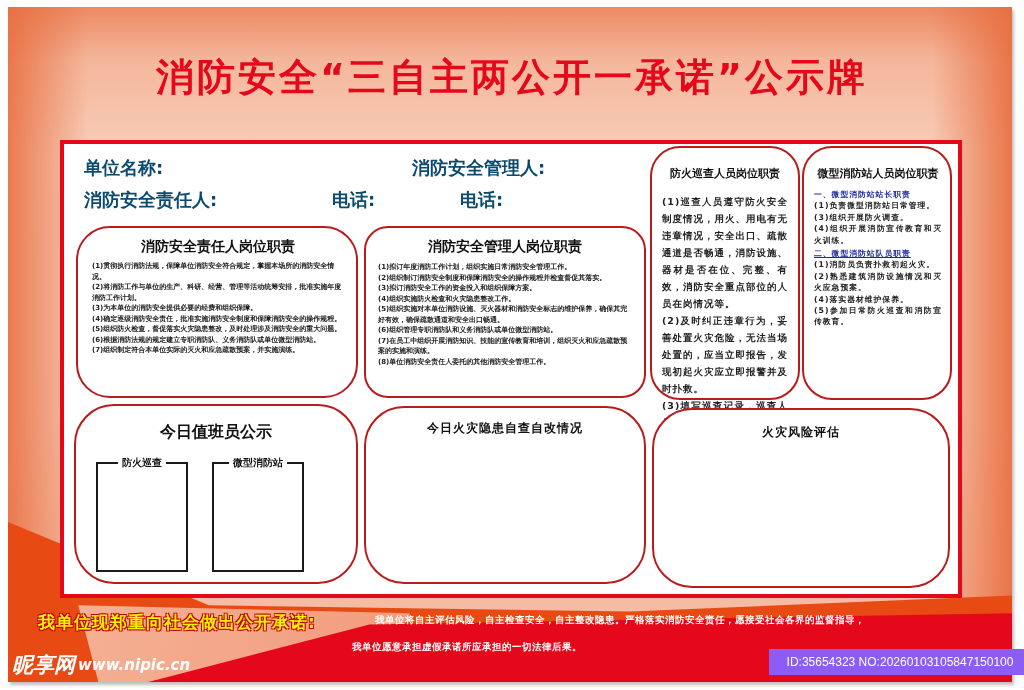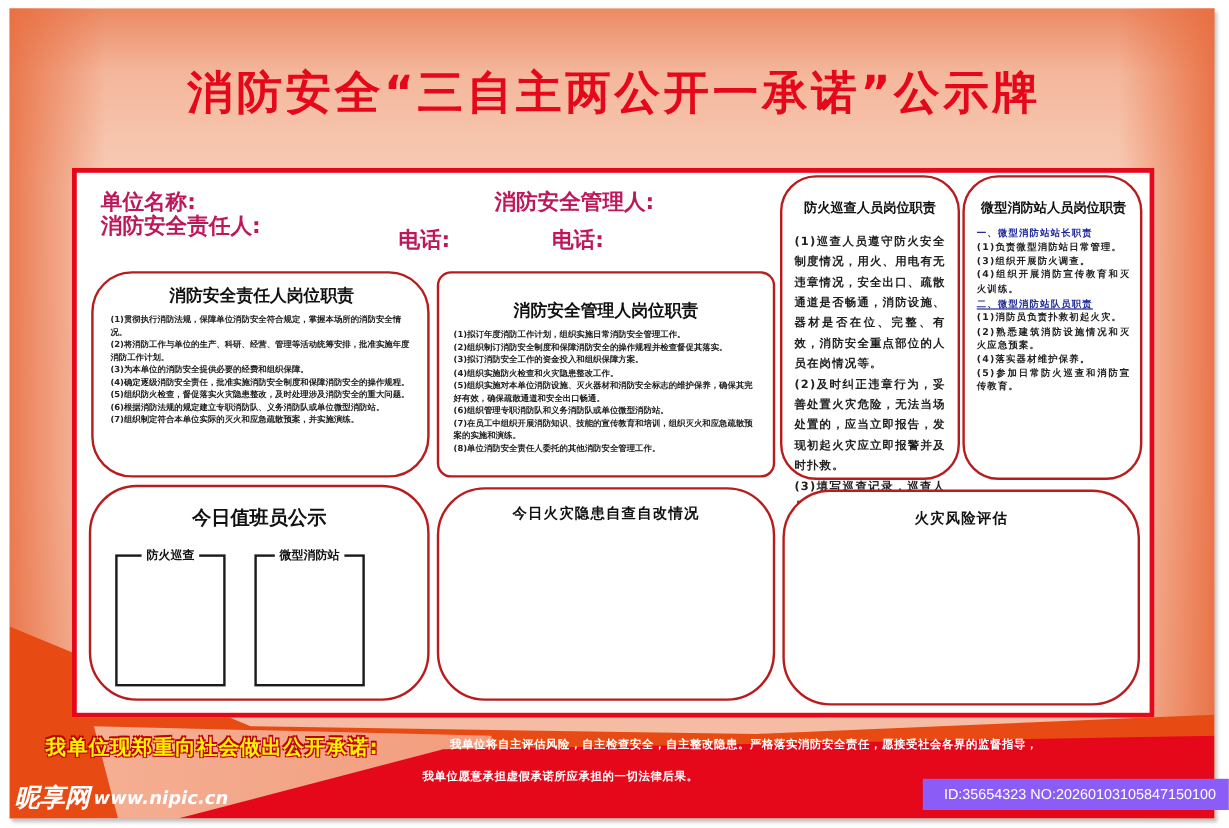--- a/index.html
+++ b/index.html
@@ -39,21 +39,21 @@
     color: #e5081a; font-weight: bold; font-size: 38px; letter-spacing: 3px;
     font-family: "DejaVu Sans", sans-serif;
   }
 
   .board {
     position: absolute; left: 60px; top: 140px; width: 902px; height: 458px;
     background: #ffffff; border: 4px solid #e5081a;
   }
 
   .info-label {
-    position: absolute; color: #be185d; font-weight: bold; font-size: 18px;
+    position: absolute; color: #0c4a6e; font-weight: bold; font-size: 18px;
     font-family: "DejaVu Sans", sans-serif;
   }
 
   .rbox {
     position: absolute; border: 2px solid #b91c1c; background: #fff;
   }
   .rbox-title {
     text-align: center; font-weight: bold; color: #111; font-family: "DejaVu Sans", sans-serif;
   }
   .duty-list { list-style: none; font-size: 7px; line-height: 10.5px; color: #222; font-weight: bold; }
@@ -101,38 +101,38 @@
     <div class="band-red"></div>
   </div>
 </div>
 
 <div class="title">消防安全“三自主两公开一承诺”公示牌</div>
 
 <div class="board">
 
   <div class="info-label" style="left:20px; top:12px;">单位名称:</div>
   <div class="info-label" style="left:348px; top:12px;">消防安全管理人:</div>
-  <div class="info-label" style="left:20px; top:32px;">消防安全责任人:</div>
+  <div class="info-label" style="left:20px; top:44px;">消防安全责任人:</div>
   <div class="info-label" style="left:268px; top:44px;">电话:</div>
   <div class="info-label" style="left:396px; top:44px;">电话:</div>
 
   <div class="rbox" style="left:12px; top:82px; width:282px; height:172px; border-radius:34px; padding:10px 12px 0 14px;">
     <div class="rbox-title" style="font-size:14px; margin-bottom:5px;">消防安全责任人岗位职责</div>
     <ul class="duty-list">
       <li>(1)贯彻执行消防法规，保障单位消防安全符合规定，掌握本场所的消防安全情况。</li>
       <li>(2)将消防工作与单位的生产、科研、经营、管理等活动统筹安排，批准实施年度消防工作计划。</li>
       <li>(3)为本单位的消防安全提供必要的经费和组织保障。</li>
       <li>(4)确定逐级消防安全责任，批准实施消防安全制度和保障消防安全的操作规程。</li>
       <li>(5)组织防火检查，督促落实火灾隐患整改，及时处理涉及消防安全的重大问题。</li>
       <li>(6)根据消防法规的规定建立专职消防队、义务消防队或单位微型消防站。</li>
       <li>(7)组织制定符合本单位实际的灭火和应急疏散预案，并实施演练。</li>
     </ul>
   </div>
 
-  <div class="rbox" style="left:300px; top:82px; width:282px; height:172px; border-radius:12px; padding:22px 12px 0 12px;">
+  <div class="rbox" style="left:300px; top:82px; width:282px; height:172px; border-radius:24px; padding:10px 12px 0 12px;">
     <div class="rbox-title" style="font-size:14px; margin-bottom:6px;">消防安全管理人岗位职责</div>
     <ul class="duty-list">
       <li>(1)拟订年度消防工作计划，组织实施日常消防安全管理工作。</li>
       <li>(2)组织制订消防安全制度和保障消防安全的操作规程并检查督促其落实。</li>
       <li>(3)拟订消防安全工作的资金投入和组织保障方案。</li>
       <li>(4)组织实施防火检查和火灾隐患整改工作。</li>
       <li>(5)组织实施对本单位消防设施、灭火器材和消防安全标志的维护保养，确保其完好有效，确保疏散通道和安全出口畅通。</li>
       <li>(6)组织管理专职消防队和义务消防队或单位微型消防站。</li>
       <li>(7)在员工中组织开展消防知识、技能的宣传教育和培训，组织灭火和应急疏散预案的实施和演练。</li>
       <li>(8)单位消防安全责任人委托的其他消防安全管理工作。</li>

